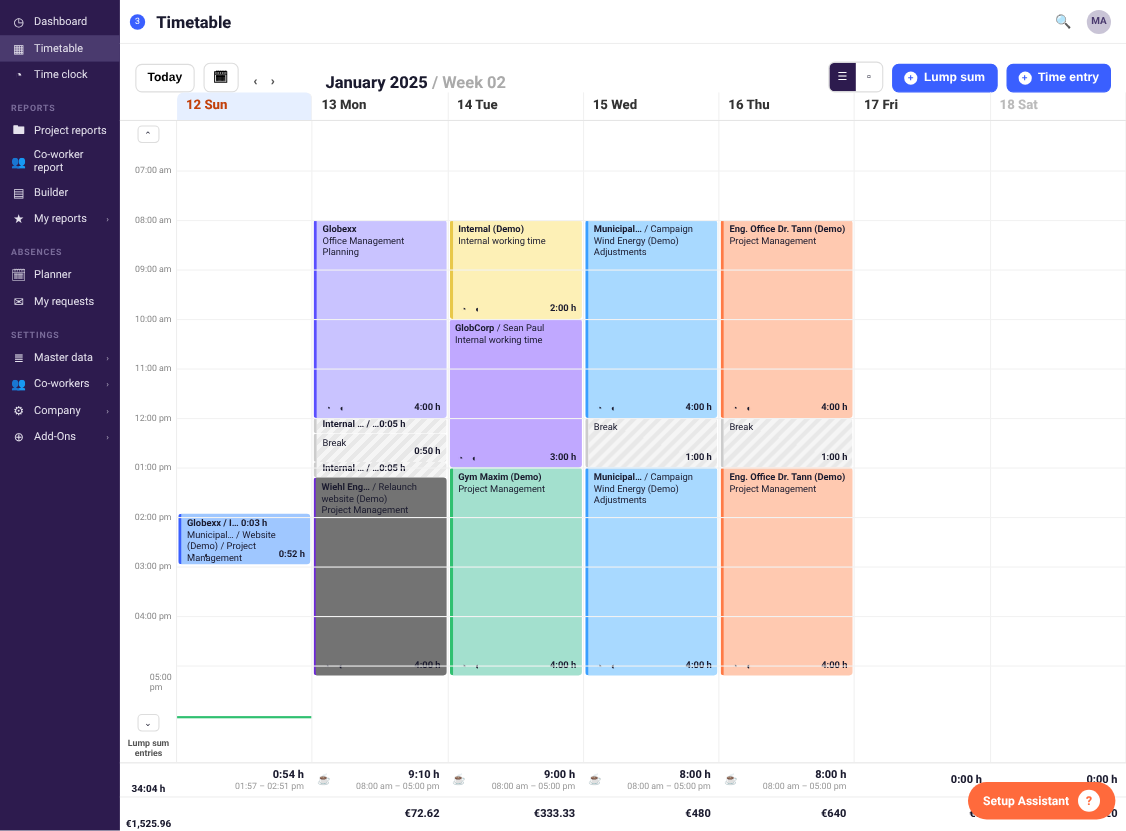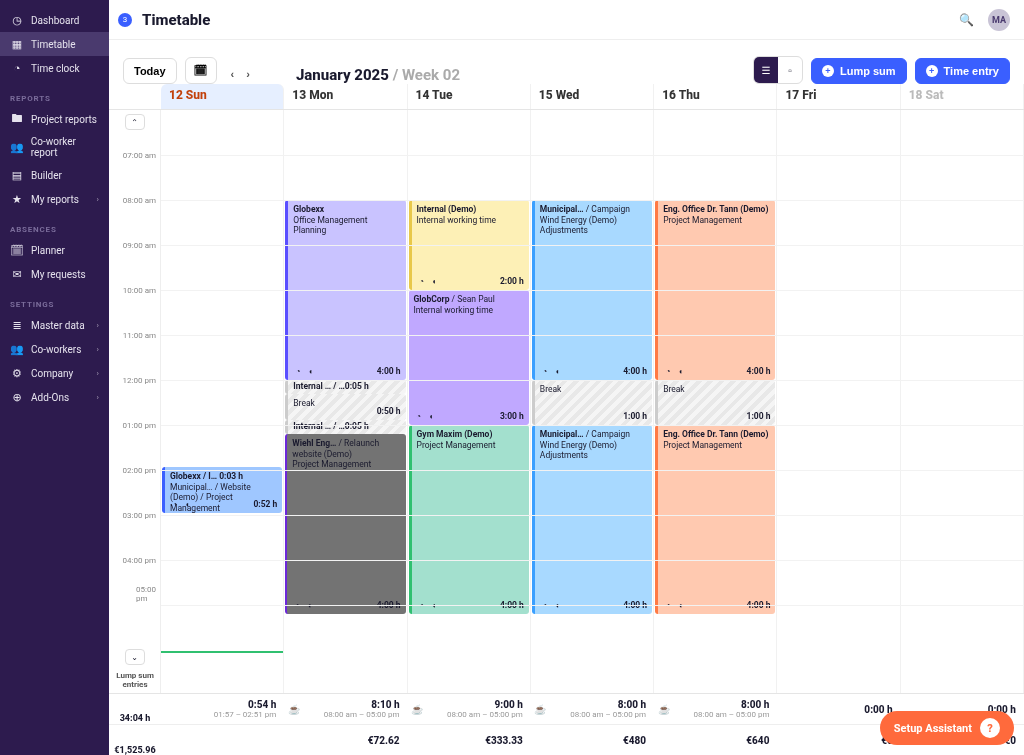--- a/index.html
+++ b/index.html
@@ -208,21 +208,21 @@
   <div class="time-label" style="top: 45px;">07:00 am</div>
       <div class="time-label" style="top: 90px;">08:00 am</div>
       <div class="time-label" style="top: 135px;">09:00 am</div>
       <div class="time-label" style="top: 180px;">10:00 am</div>
       <div class="time-label" style="top: 225px;">11:00 am</div>
       <div class="time-label" style="top: 270px;">12:00 pm</div>
       <div class="time-label" style="top: 315px;">01:00 pm</div>
       <div class="time-label" style="top: 360px;">02:00 pm</div>
       <div class="time-label" style="top: 405px;">03:00 pm</div>
       <div class="time-label" style="top: 450px;">04:00 pm</div>
-      <div class="time-label" style="top: 484px; padding-left: 36px;">05:00 pm</div>
+      <div class="time-label" style="top: 510px; padding-left: 36px;">05:00 pm</div>
     </div>
   <div class="cols" id="cols">
     <div class="col today">
       <div class="event ev-globexx-now" style="top:357px;height:46px">
         <div class="title">Globexx / I… 0:03 h</div>
         <div class="sub">Municipal… / Website (Demo) / Project Management</div>
         <div class="icons">
             <span>◔</span>
             <span>◐</span>
           </div>
@@ -341,21 +341,21 @@
 </div>
 
 <div class="lump-label" style="bottom:62px;height:24px">
     <div class="lbl">Lump sum entries</div>
   </div>
 
 <div class="footer">
   <div class="f-row top">
     <div class="f-totalcol">34:04 h</div>
     <div class="f-cell"><span class="h">0:54 h</span><span class="sub">01:57 – 02:51 pm</span></div>
-    <div class="f-cell"><span class="cup">☕</span><span class="h">8:10 h</span><span class="sub">08:00 am – 05:00 pm</span></div>
+    <div class="f-cell"><span class="cup">☕</span><span class="h">9:10 h</span><span class="sub">08:00 am – 05:00 pm</span></div>
     <div class="f-cell"><span class="cup red">☕</span><span class="h">9:00 h</span><span class="sub">08:00 am – 05:00 pm</span></div>
     <div class="f-cell"><span class="cup">☕</span><span class="h">8:00 h</span><span class="sub">08:00 am – 05:00 pm</span></div>
     <div class="f-cell"><span class="cup">☕</span><span class="h">8:00 h</span><span class="sub">08:00 am – 05:00 pm</span></div>
     <div class="f-cell"><span class="h">0:00 h</span></div>
     <div class="f-cell"><span class="h">0:00 h</span></div>
   </div>
   <div class="f-row">
     <div class="f-totalcol">€1,525.96</div>
     <div class="f-cell"></div>
     <div class="f-cell"><span class="h">€72.62</span></div>

